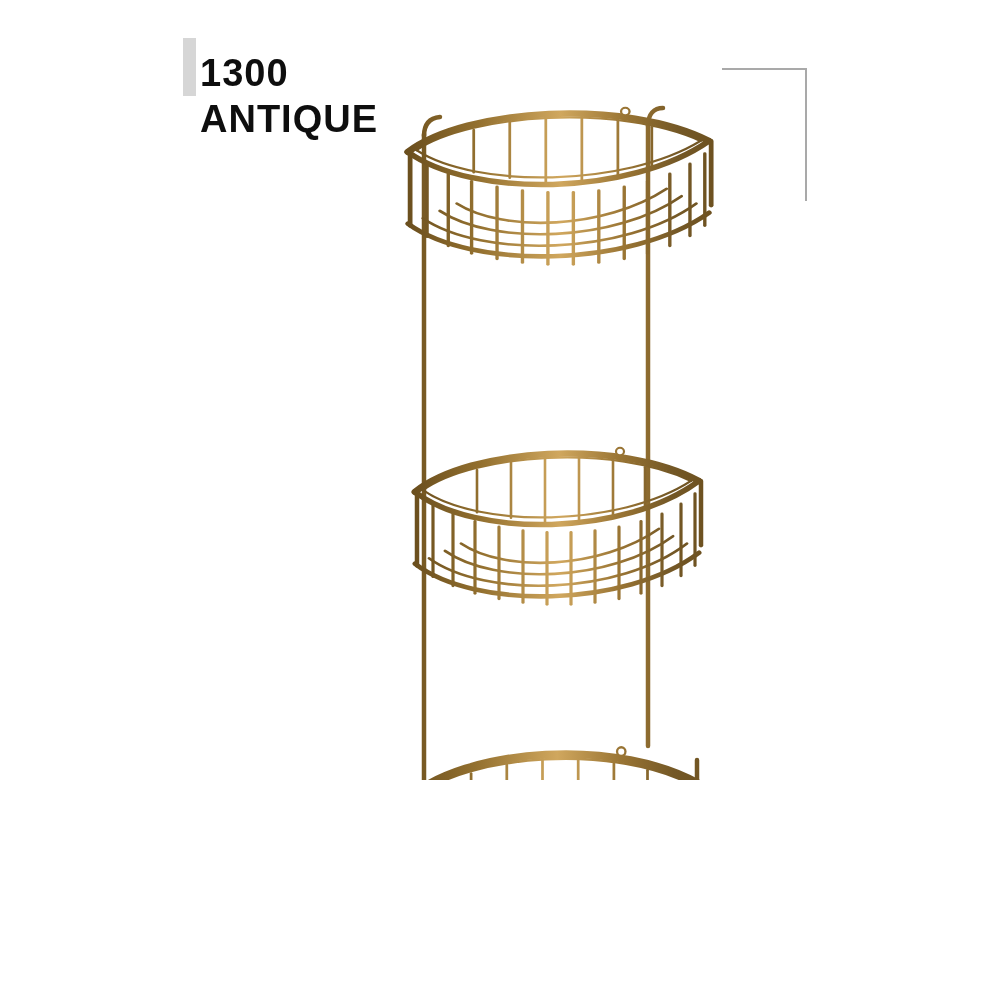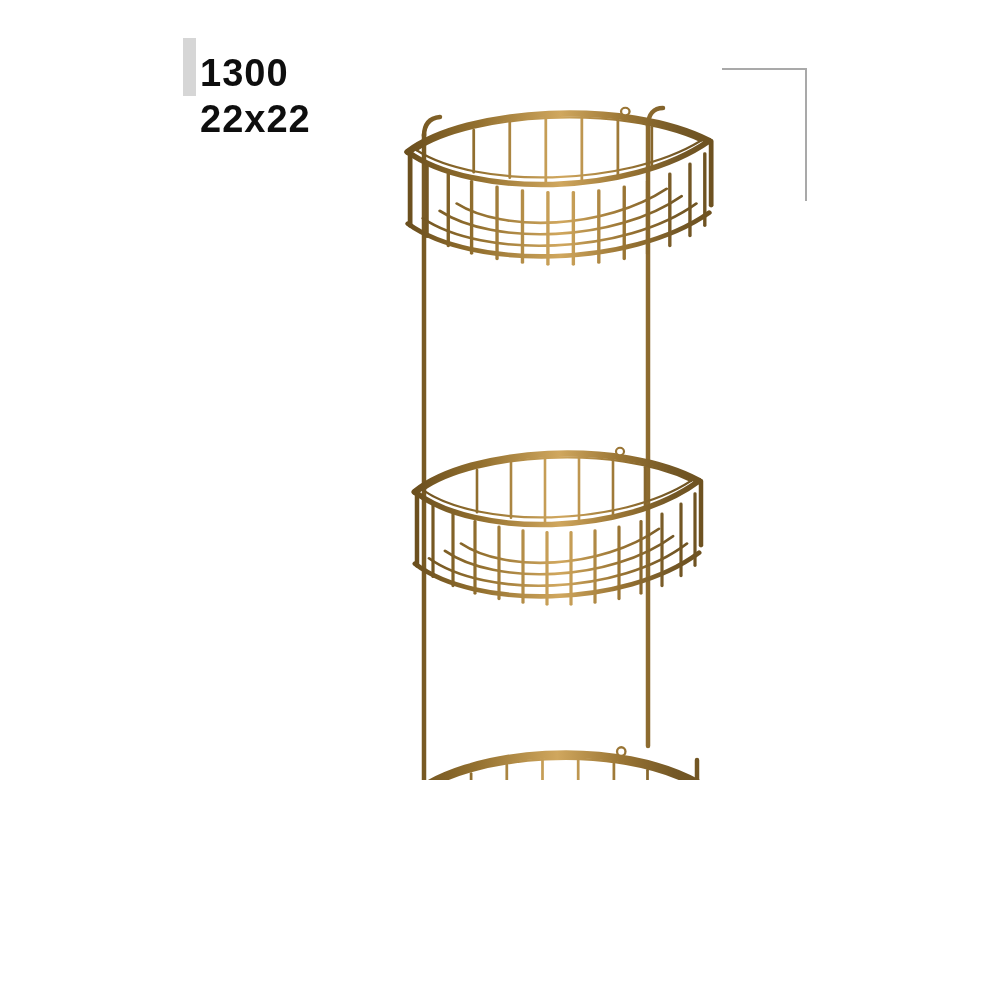--- a/index.html
+++ b/index.html
@@ -46,21 +46,21 @@
 </style>
 </head>
 <body>
 
 <div class="stage">
 
   <div class="gray-bar"></div>
 
   <div class="label">
     <div>1300</div>
-    <div>22x22</div>
+    <div>ANTIQUE</div>
   </div>
 
   <div class="crop-mark">
     <span class="cm-tr-v"></span>
     <span class="cm-tr-h"></span>
   </div>
 
   <div class="crop-mark">
     <span class="cm-bl-v"></span>
     <span class="cm-bl-h"></span>

